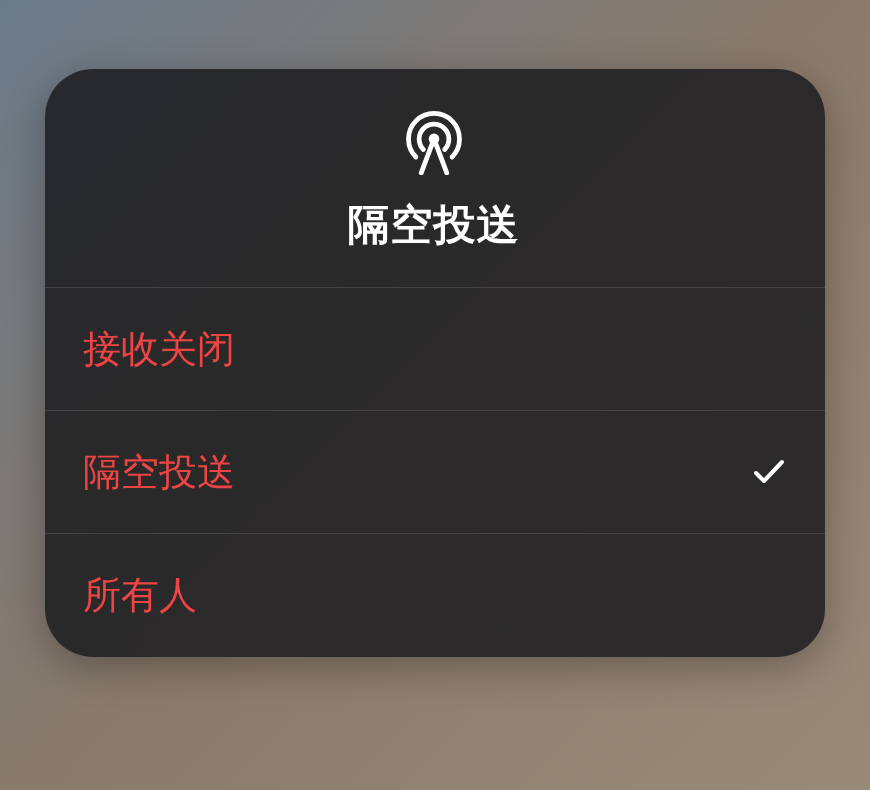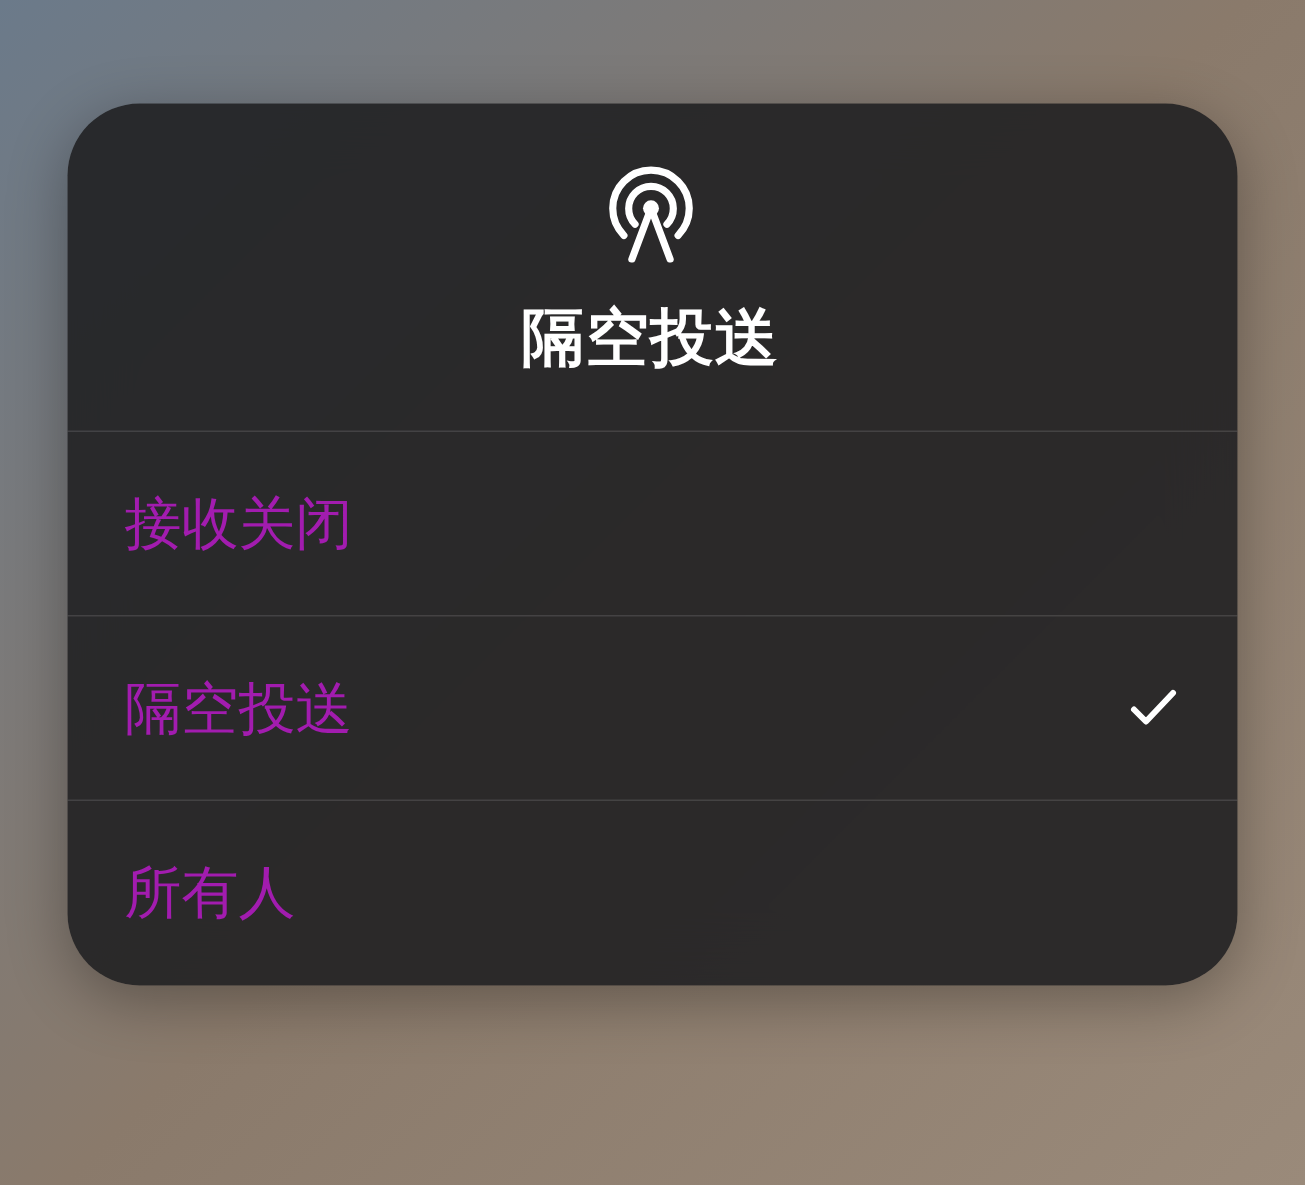--- a/index.html
+++ b/index.html
@@ -65,21 +65,21 @@
       height: 123px;
       border-bottom: 1px solid rgba(255, 255, 255, 0.12);
       cursor: pointer;
     }
     
     .option:last-child {
       border-bottom: none;
     }
     
     .option-label {
-      color: #a21caf;
+      color: #ef4444;
       font-size: 38px;
       font-weight: 400;
     }
     
     .checkmark {
       width: 36px;
       height: 36px;
       display: flex;
       align-items: center;
       justify-content: center;

